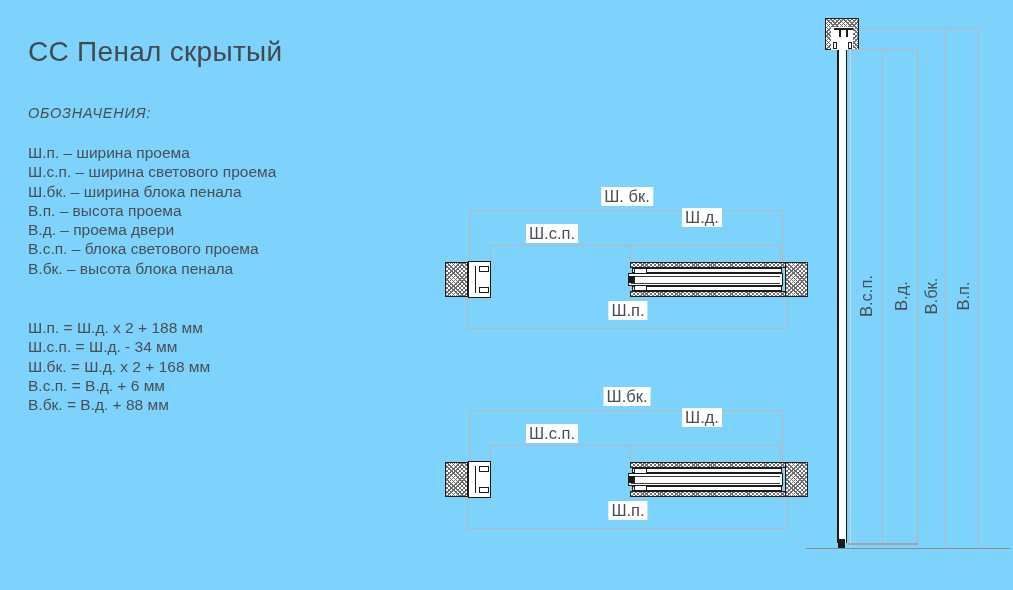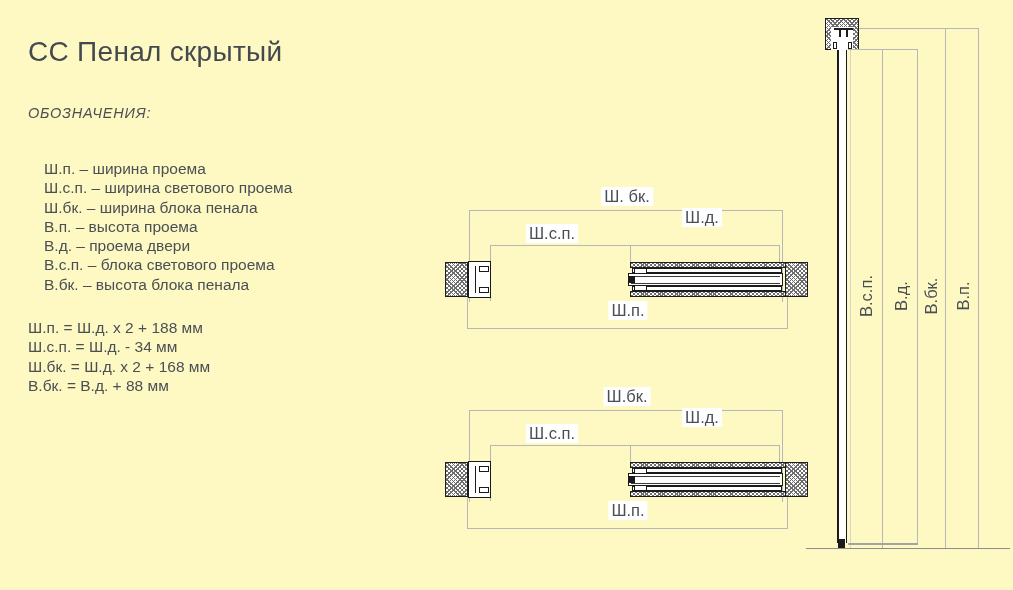--- a/index.html
+++ b/index.html
@@ -1,27 +1,27 @@
 <!DOCTYPE html>
 <html><head>
 <meta charset="utf-8">
 <style>
   html,body { margin:0; padding:0; background:#ffffff; }
   .canvas {
-    position:relative; width:1013px; height:590px; background:#fef9c3;
+    position:relative; width:1013px; height:590px; background:#7dd3fc;
     font-family:"Liberation Sans", sans-serif; color:#4a4f55; overflow:hidden;
   }
 
   
   .title { position:absolute; left:28px; top:36px; font-size:28px; font-weight:400;
            color:#44494f; letter-spacing:.3px; white-space:nowrap; }
   .legend-heading { position:absolute; left:28px; top:105px; font-size:14.5px;
            letter-spacing:.8px; color:#4a4f55;font-style:italic; }
-  .legend-list { position:absolute; left:28px; top:159px; font-size:15.5px;
-           line-height:19.3px; color:#4a4f55;margin-left:16px; }
+  .legend-list { position:absolute; left:28px; top:143px; font-size:15.5px;
+           line-height:19.3px; color:#4a4f55; }
   .formulas { position:absolute; left:28px; top:318px; font-size:15.5px;
            line-height:19.3px; color:#4a4f55; }
   .legend-list div, .formulas div { white-space:nowrap; }
 
   
   .dim  { position:absolute; background:#b7b7b7; }
   .dimd { position:absolute; background:#9a9a9a; }
   .lbl  { position:absolute; font-size:16.5px; color:#4a4f55; white-space:nowrap;
           transform:translateX(-50%); background:#fff; padding:0 3px; }
   .hatch {
@@ -114,20 +114,21 @@
     <div>В.п. – высота проема</div>
     <div>В.д. – проема двери</div>
     <div>В.с.п. – блока светового проема</div>
     <div>В.бк. – высота блока пенала</div>
   </div>
 
   <div class="formulas">
     <div>Ш.п. = Ш.д. x 2 + 188 мм</div>
     <div>Ш.с.п. = Ш.д. - 34 мм</div>
     <div>Ш.бк. = Ш.д. x 2 + 168 мм</div>
+    <div>В.с.п. = В.д. + 6 мм</div>
     <div>В.бк. = В.д. + 88 мм</div>
   </div>
 
   <div class="plan" id="plan-top">
     <div class="lbl lbl-bk">Ш. бк.</div>
     <div class="dim dim1h"></div>
     <div class="dim dim1l"></div>
     <div class="dim dim1r"></div>
 
     <div class="lbl lbl-sp">Ш.с.п.</div>

